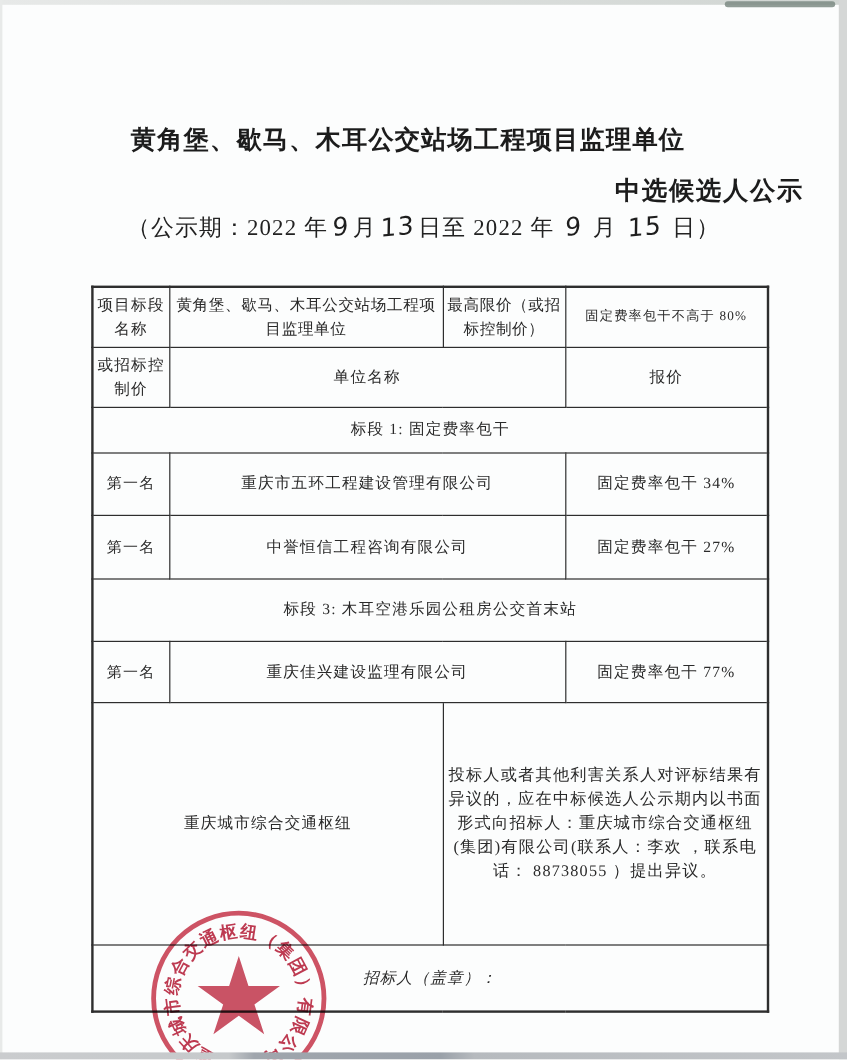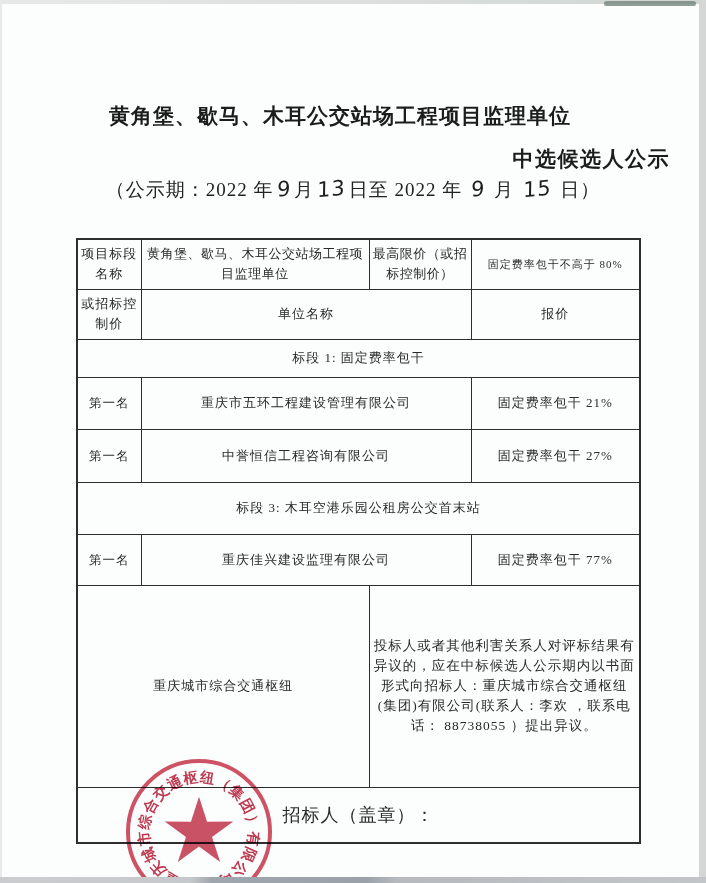--- a/index.html
+++ b/index.html
@@ -40,21 +40,21 @@
   table.notice td{border:1px solid #2e2e2e;text-align:center;vertical-align:middle;
     padding:2px 3px;letter-spacing:1px;line-height:20px;overflow:hidden;}
   td.section-title{letter-spacing:1.5px;}
   td.company{letter-spacing:2px;}
   td.quote{letter-spacing:2.5px;}
   td.rank{font-size:12.5px;}
   td.maxprice-value{letter-spacing:.5px;font-size:11px;}
   td.objection-label{letter-spacing:3px;}
   td.objection-text{text-align:justify;text-align-last:center;font-size:13.5px;
     line-height:26px;padding:10px 12px;letter-spacing:.5px;}
-  td.tenderer{text-align:left;padding-left:7px;letter-spacing:1px;font-size:18px;}
+  td.tenderer{text-align:left;padding-left:7px;letter-spacing:1px;font-size:13px;font-style:italic;}
 
   
   .seal{position:absolute;left:126px;top:759px;width:146px;height:146px;z-index:5;
     mix-blend-mode:multiply;opacity:.95;}
   .seal-ring{position:absolute;left:0;top:0;width:138px;height:138px;
     border:4px solid rgba(198,48,70,.88);border-radius:50%;}
   .seal-ring-text{position:absolute;left:0;top:0;width:146px;height:146px;color:#bd2f47;}
   .seal-char{position:absolute;left:50%;top:50%;width:18px;height:18px;margin:-9px 0 0 -9px;
     text-align:center;line-height:18px;font-size:14.5px;font-weight:bold;
     transform-origin:50% 50%;font-family:"Liberation Sans","DejaVu Sans",sans-serif;}
@@ -89,21 +89,21 @@
       <td colspan="2">单位名称</td>
       <td>报价</td>
     </tr>
 
     <tr style="height:38px">
       <td colspan="4" class="section-title">标段 1: 固定费率包干</td>
     </tr>
     <tr style="height:52px">
       <td class="rank">第一名</td>
       <td colspan="2" class="company">重庆市五环工程建设管理有限公司</td>
-      <td class="quote">固定费率包干 21%</td>
+      <td class="quote">固定费率包干 34%</td>
     </tr>
 
     <tr style="height:53px">
       <td class="rank">第一名</td>
       <td colspan="2" class="company">中誉恒信工程咨询有限公司</td>
       <td class="quote">固定费率包干 27%</td>
     </tr>
 
     <tr style="height:52px">
       <td colspan="4" class="section-title">标段 3: 木耳空港乐园公租房公交首末站</td>

